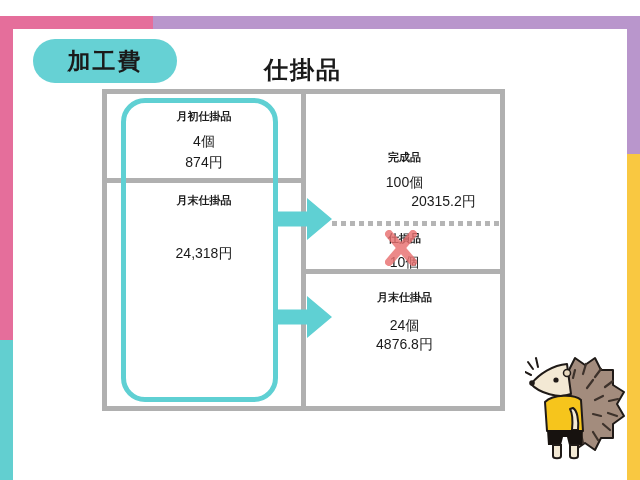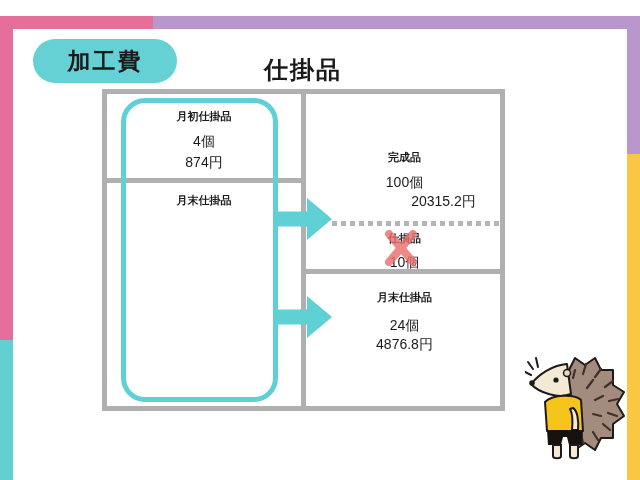--- a/index.html
+++ b/index.html
@@ -83,20 +83,21 @@
     <div class="h-div-left"></div>
     <div class="v-div"></div>
     <div class="h-div-right"></div>
     <div class="dotted-line"></div>
     <div class="wip-frame"></div>
 
     <div class="txt leftcell lbl" style="top:82px;">月初仕掛品</div>
     <div class="txt leftcell val" style="top:105px;">4個</div>
     <div class="txt leftcell val" style="top:126px;">874円</div>
     <div class="txt leftcell lbl" style="top:166px;">月末仕掛品</div>
+    <div class="txt leftcell val" style="top:217px;">24,318円</div>
 
     <div class="txt rightcell lbl" style="top:123px;">完成品</div>
     <div class="txt rightcell val" style="top:146px;">100個</div>
     <div class="txt rightcell val" style="top:165px;padding-left:39px;">20315.2円</div>
     <div class="txt rightcell lbl" style="top:204px;">仕損品</div>
     <div class="txt rightcell val" style="top:226px;">10個</div>
     <div class="txt rightcell lbl" style="top:263px;">月末仕掛品</div>
     <div class="txt rightcell val" style="top:289px;">24個</div>
     <div class="txt rightcell val" style="top:308px;">4876.8円</div>
 

